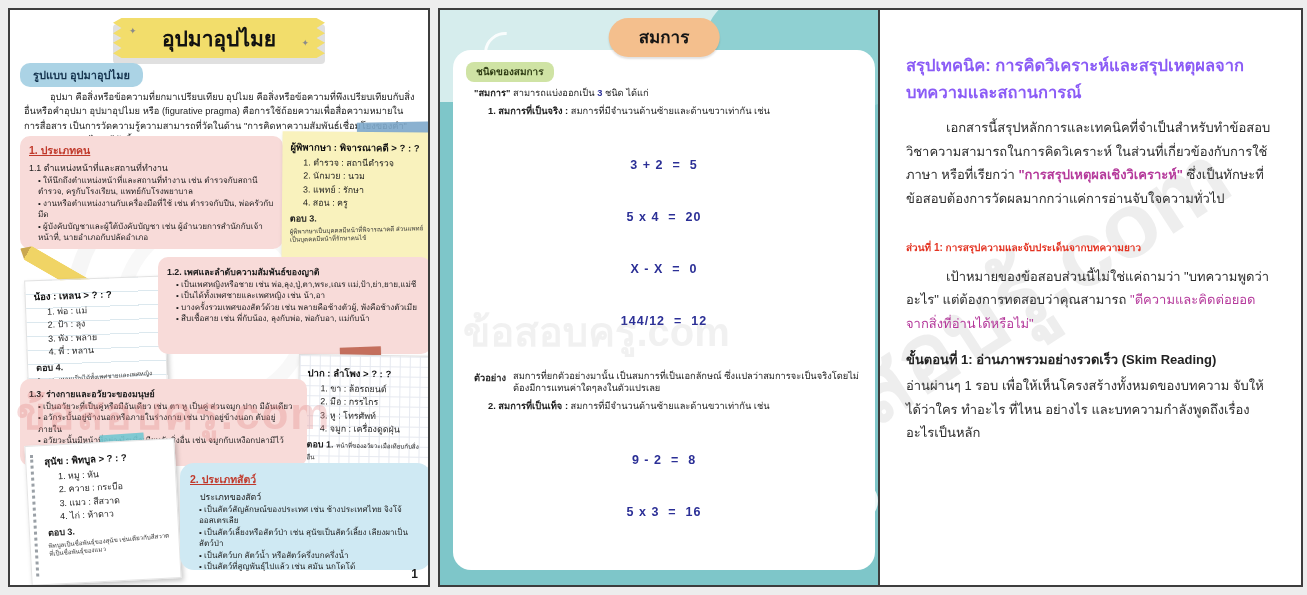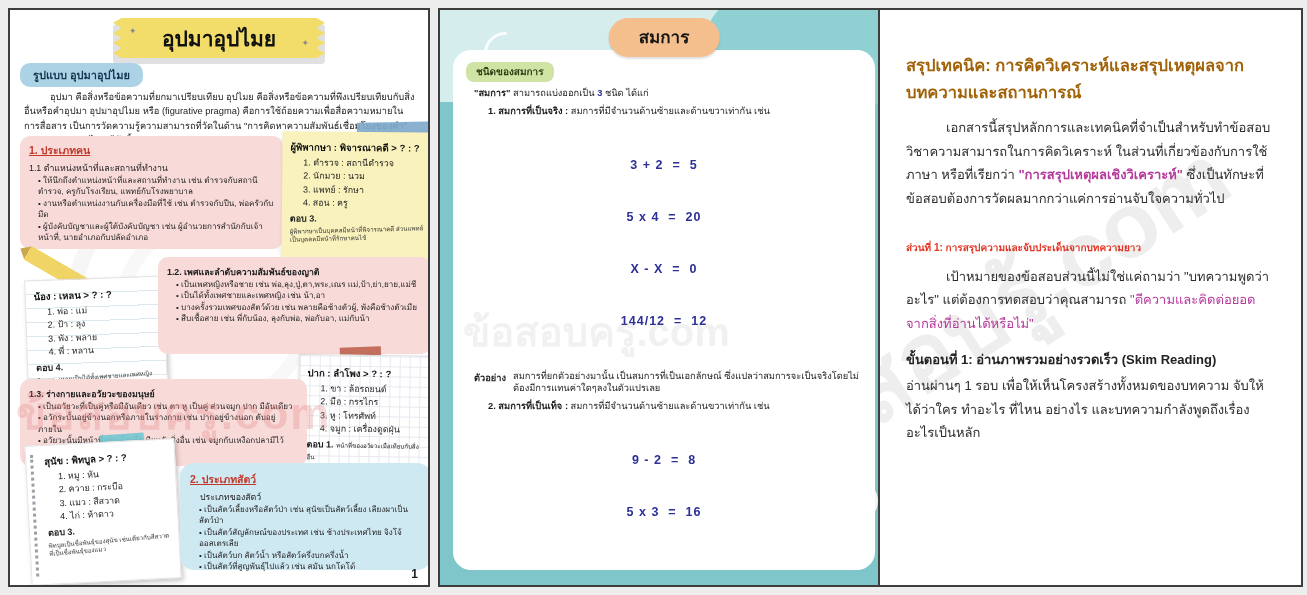--- a/index.html
+++ b/index.html
@@ -102,21 +102,21 @@
   .navy { color:#2b2f96; font-weight:bold; white-space:pre; }
   .eqblock { text-align:center; margin:3px 0 4px; }
   .eqblock div { font-size:12.5px; line-height:1.3; letter-spacing:1px; }
   .ind1 { padding-left:8px; margin-top:5px; }
   .ind2 { padding-left:22px; margin-top:5px; }
   .exrow { display:flex; gap:7px; padding-left:8px; margin-top:4px; }
   .exrow .bold { flex:0 0 auto; }
 
   
   .p3-inner { position:absolute; inset:0; padding:34px 26px 0; }
-  .p3-h1 { font-size:16.5px; font-weight:bold; color:#a16207; line-height:1.65; margin-top:8px; }
+  .p3-h1 { font-size:16.5px; font-weight:bold; color:#8b5cf6; line-height:1.65; margin-top:8px; }
   .p3-body { font-size:13px; line-height:1.8; color:#2e2e2e; margin-top:10px; }
   .indent { text-indent:40px; }
   .magenta { color:#b5399b; }
   .magenta-b { color:#b5399b; font-weight:bold; }
   .p3-h2 { font-size:10px; font-weight:bold; color:#e43423; margin-top:30px; }
   .p3-h3 { font-size:13px; font-weight:bold; text-decoration:underline; color:#222; margin-top:42px; }
   .p3-h4 { font-size:13px; font-weight:bold; color:#222; margin-top:14px; }
   .p3-watermark { position:absolute; top:200px; left:-60px; font-size:92px; font-weight:bold;
       color:rgba(90,90,90,.10); transform:rotate(-33deg); white-space:nowrap; pointer-events:none; }
 </style>
@@ -213,22 +213,22 @@
       <div>3. แมว : สีสวาด</div>
       <div>4. ไก่ : ห้าดาว</div>
     </div>
     <div class="note-ans">ตอบ 3.</div>
     <div class="note-expl">พิทบูลเป็นชื่อพันธุ์ของสุนัข เช่นเดียวกับสีสวาดที่เป็นชื่อพันธุ์ของแมว</div>
   </div>
 
   <div class="bluebox">
     <div class="red-head">2. ประเภทสัตว์</div>
     <div class="sub-title" style="padding-left:10px;font-family:Liberation Serif, serif;">ประเภทของสัตว์</div>
+    <div class="blt">เป็นสัตว์สัญลักษณ์ของประเทศ เช่น ช้างประเทศไทย จิงโจ้ออสเตรเลีย</div>
     <div class="blt">เป็นสัตว์เลี้ยงหรือสัตว์ป่า เช่น สุนัขเป็นสัตว์เลี้ยง เลียงผาเป็นสัตว์ป่า</div>
-    <div class="blt">เป็นสัตว์สัญลักษณ์ของประเทศ เช่น ช้างประเทศไทย จิงโจ้ออสเตรเลีย</div>
     <div class="blt">เป็นสัตว์บก สัตว์น้ำ หรือสัตว์ครึ่งบกครึ่งน้ำ</div>
     <div class="blt">เป็นสัตว์ที่สูญพันธุ์ไปแล้ว เช่น สมัน นกโดโด้</div>
   </div>
 
   <div class="pagenum">1</div>
 </div>
 
 <div class="page p2" id="page2">
   <div class="p2-topband"></div>
   <div class="p2-blob"></div>

